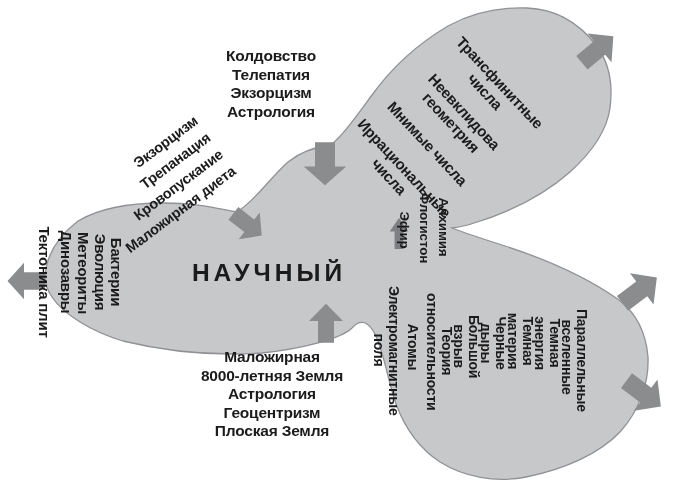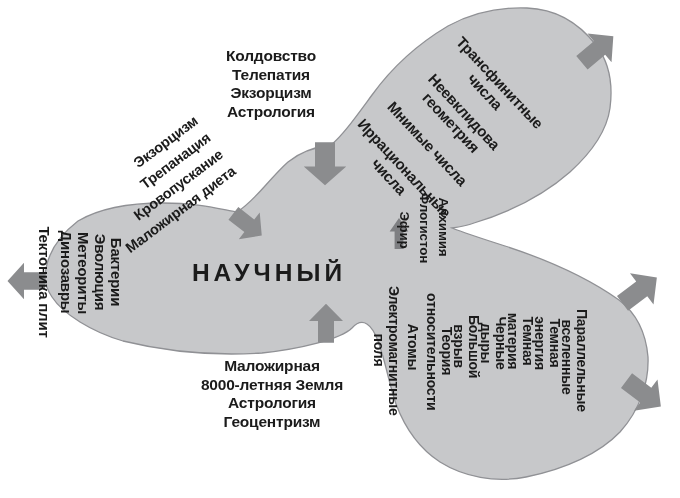--- a/index.html
+++ b/index.html
@@ -104,20 +104,21 @@
     <div>Трепанация</div>
     <div>Кровопускание</div>
     <div>Маложирная диета</div>
   </div>
 
   <div class="txt ctr list" style="left:272px;top:394px;">
     <div>Маложирная</div>
     <div>8000-летняя Земля</div>
     <div>Астрология</div>
     <div>Геоцентризм</div>
+    <div>Плоская Земля</div>
   </div>
 
   <div class="txt v nw big" style="left:44px;top:282px;">Тектоника плит</div>
   <div class="txt v nw big" style="left:66px;top:272px;">Динозавры</div>
   <div class="txt v nw big" style="left:83px;top:273px;">Метеориты</div>
   <div class="txt v nw big" style="left:100px;top:272px;">Эволюция</div>
   <div class="txt v nw big" style="left:116px;top:272px;">Бактерии</div>
 
   <div class="txt d47" style="left:491px;top:86px;width:112px;">Трансфинитные числа</div>
   <div class="txt d47" style="left:457px;top:117px;width:95px;">Неевклидова геометрия</div>

